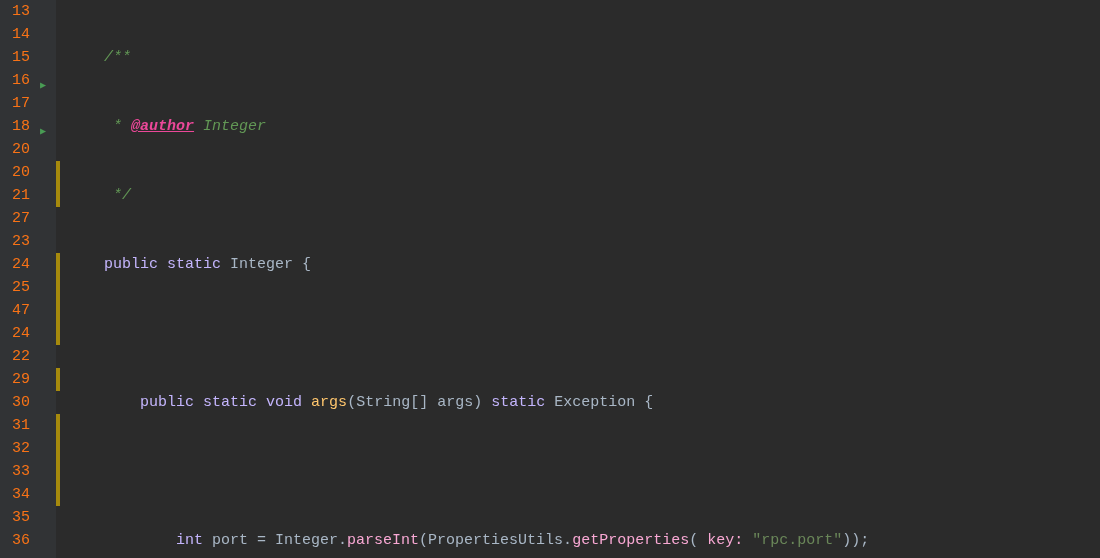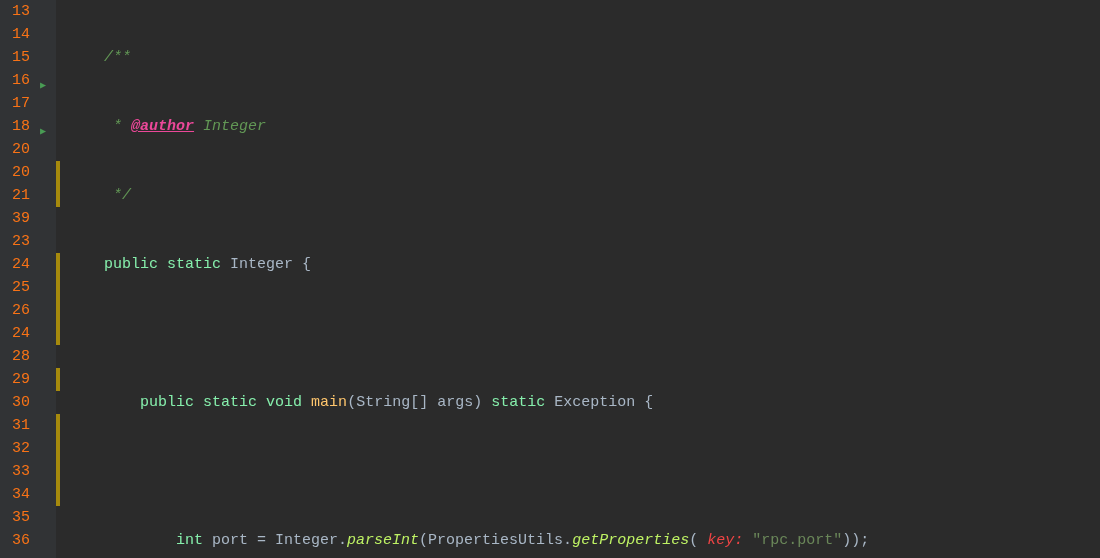--- a/index.html
+++ b/index.html
@@ -59,49 +59,49 @@
     .color-mark.yellow {
       background: #a68a0d;
     }
     .code {
       padding-left: 8px;
       white-space: pre;
     }
     .code-line {
       height: 23px;
     }
-    .kw-orange { color: #86efac; margin-top: 28px; }
+    .kw-orange { color: #c4b5fd; margin-top: 28px; }
     .kw-green { color: #629755; font-style: italic; }
     .string { color: #6a8759; }
-    .string-dim { color: #ef4444; font-style: italic; }
-    .method-italic { color: #bef264; font-style: italic; }
+    .string-dim { color: #f9a8d4; }
+    .method-italic { color: #f9a8d4; }
     .method { color: #ffc66d; }
     .author-tag { color: #ec4899; font-weight: bold; font-style: italic; text-decoration: underline; }
   </style>
 </head>
 <body>
 
 <div class="editor">
   <div class="gutter" id="gutter">
       <div class="gutter-line">13</div>
       <div class="gutter-line">14</div>
       <div class="gutter-line">15</div>
       <div class="gutter-line">16</div>
       <div class="gutter-line">17</div>
       <div class="gutter-line">18</div>
       <div class="gutter-line">20</div>
       <div class="gutter-line">20</div>
       <div class="gutter-line">21</div>
-      <div class="gutter-line">39</div>
+      <div class="gutter-line">27</div>
       <div class="gutter-line">23</div>
       <div class="gutter-line">24</div>
       <div class="gutter-line">25</div>
-      <div class="gutter-line">26</div>
+      <div class="gutter-line">47</div>
       <div class="gutter-line">24</div>
-      <div class="gutter-line">28</div>
+      <div class="gutter-line">22</div>
       <div class="gutter-line">29</div>
       <div class="gutter-line">30</div>
       <div class="gutter-line">31</div>
       <div class="gutter-line">32</div>
       <div class="gutter-line">33</div>
       <div class="gutter-line">34</div>
       <div class="gutter-line">35</div>
       <div class="gutter-line">36</div>
     </div>
   <div class="markers" id="markers">
@@ -113,21 +113,21 @@
       <div class="color-mark yellow" style="top: 253px; height: 92px;"></div>
       <div class="color-mark yellow" style="top: 368px; height: 23px;"></div>
       <div class="color-mark yellow" style="top: 414px; height: 92px;"></div>
     </div>
   <div class="code">
     <div class="code-line"><span class="kw-green">    </span><span class="kw-green">/**</span></div>
     <div class="code-line"><span class="kw-green">     </span><span class="kw-green">* </span><span class="author-tag">@author</span><span class="kw-green"> Integer</span></div>
     <div class="code-line"><span class="kw-green">     </span><span class="kw-green">*/</span></div>
     <div class="code-line"><span>    </span><span class="kw-orange">public</span><span> </span><span class="kw-orange">static</span><span> </span><span>Integer</span><span> {</span></div>
     <div class="code-line"><span></span></div>
-    <div class="code-line"><span>        </span><span class="kw-orange">public</span><span> </span><span class="kw-orange">static</span><span> </span><span class="kw-orange">void</span><span> </span><span class="method">main</span><span>(String[] args)</span><span> </span><span class="kw-orange">static</span><span> Exception {</span></div>
+    <div class="code-line"><span>        </span><span class="kw-orange">public</span><span> </span><span class="kw-orange">static</span><span> </span><span class="kw-orange">void</span><span> </span><span class="method">args</span><span>(String[] args)</span><span> </span><span class="kw-orange">static</span><span> Exception {</span></div>
     <div class="code-line"><span></span></div>
     <div class="code-line"><span>            </span><span class="kw-orange">int</span><span> port = Integer.</span><span class="method-italic">parseInt</span><span>(PropertiesUtils.</span><span class="method-italic">getProperties</span><span>(</span><span class="string-dim"> key: </span><span class="string">"rpc.port"</span><span>));</span></div>
     
     
     
     
     
     
     
     

